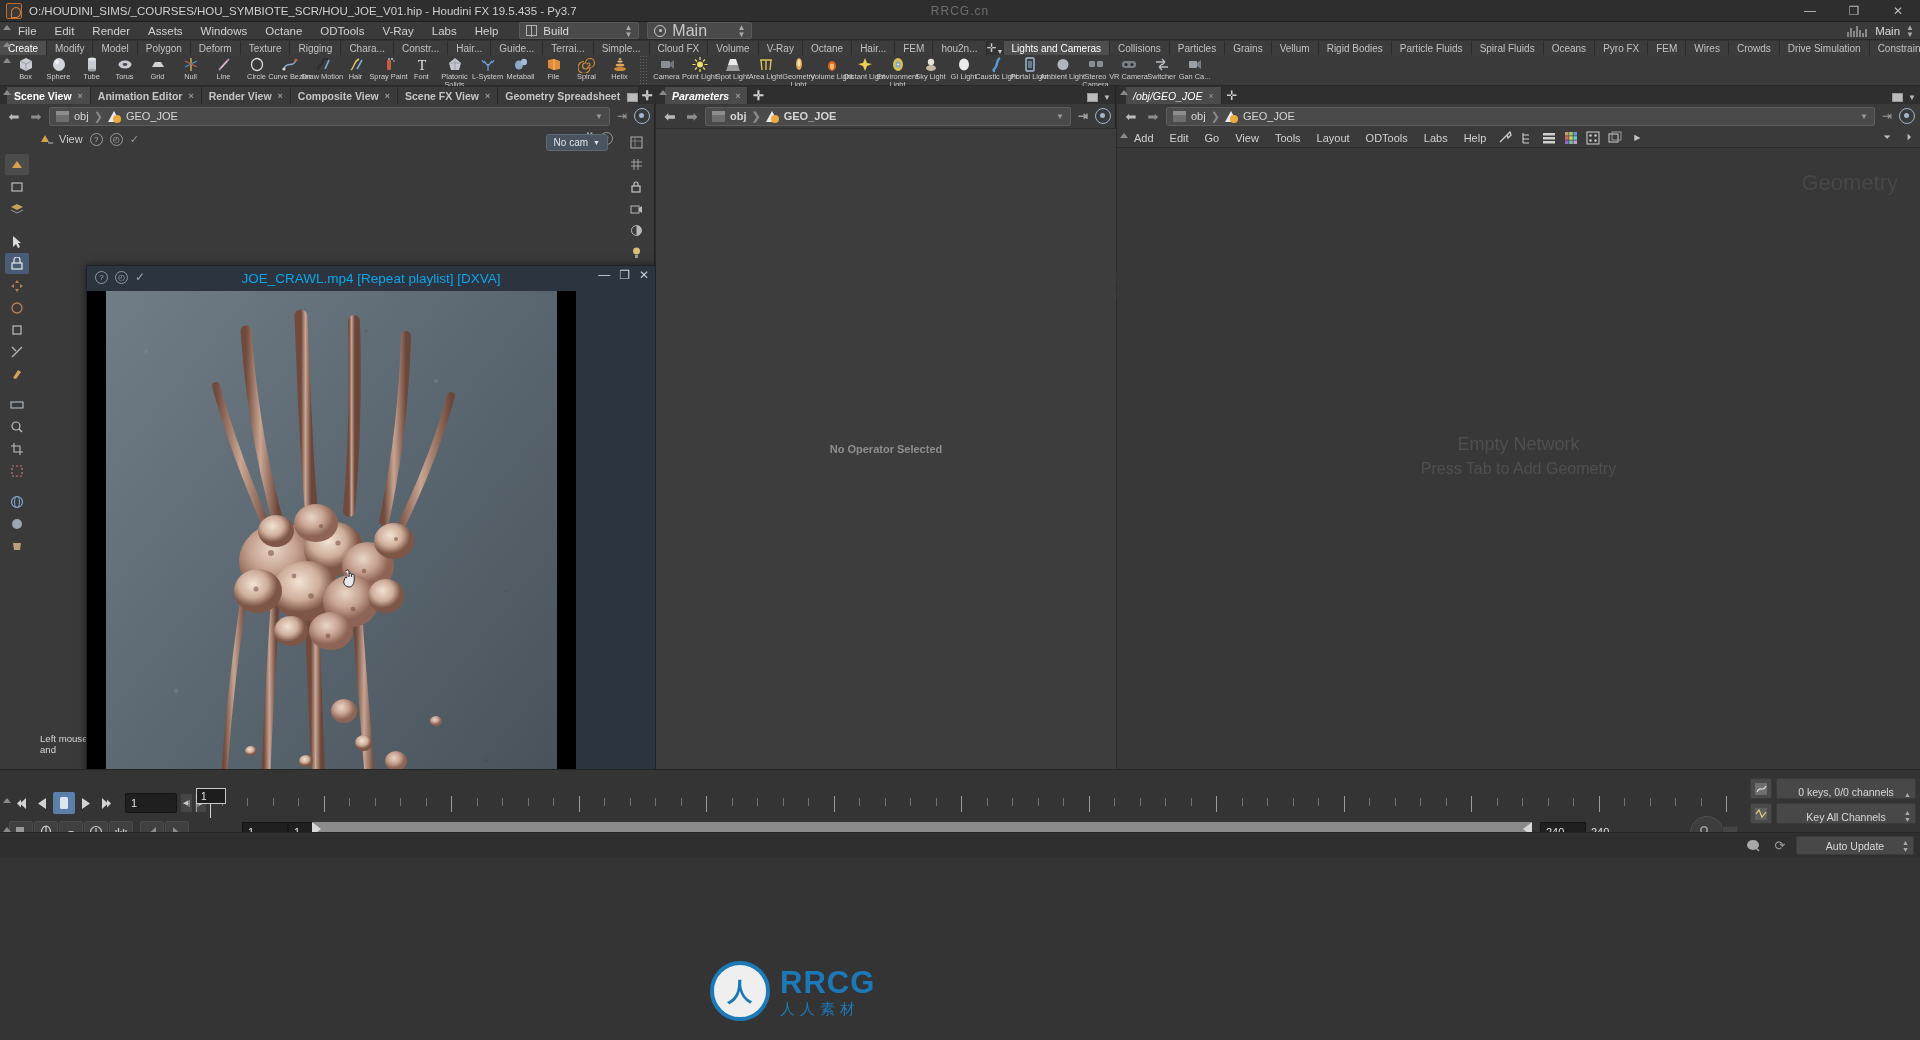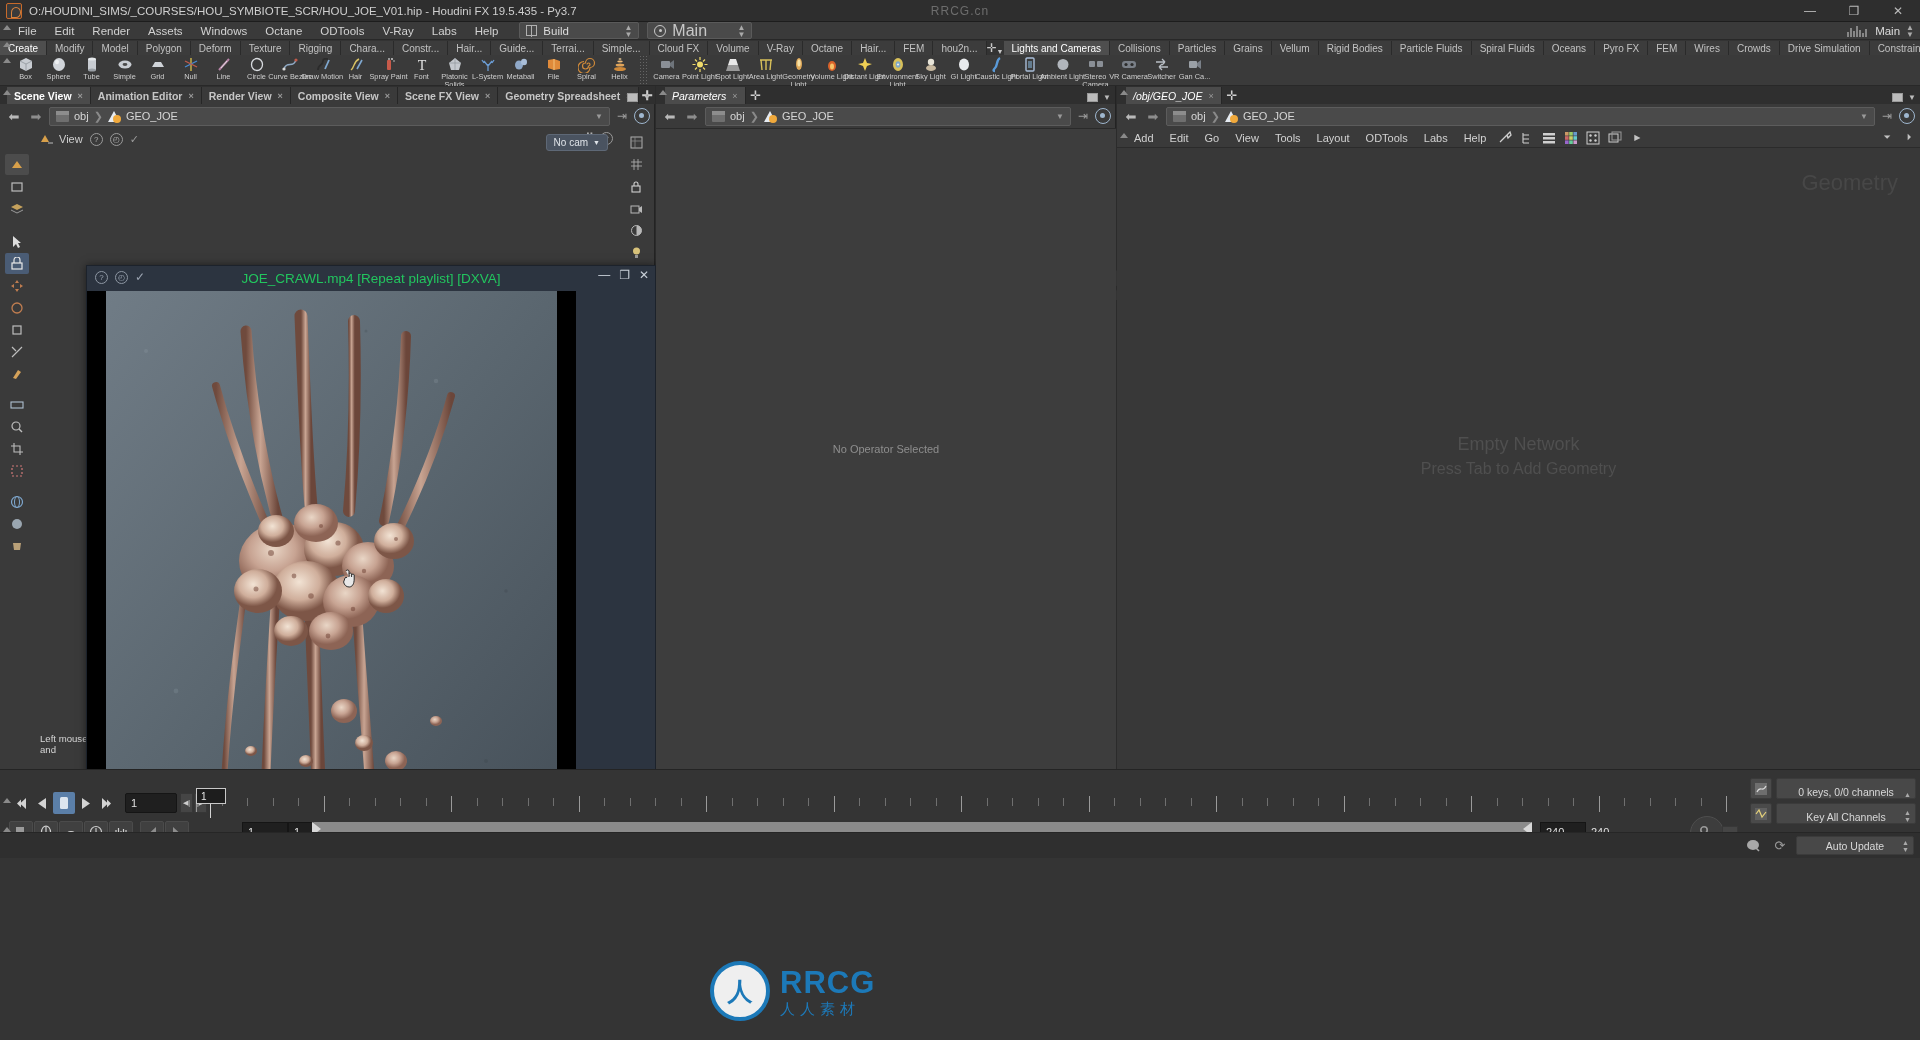--- a/index.html
+++ b/index.html
@@ -190,21 +190,21 @@
     background:#2c3440; border:1px solid #1c222b;
     box-shadow:0 0 8px rgba(0,0,0,.5);
   }
   .vp-bar{
     height:25px; display:flex; align-items:center; justify-content:center;
     position:relative; background:#2c3440; color:#e8eaed;
   }
   .vp-bar-left{position:absolute;left:8px;top:4px;display:flex;gap:7px;align-items:center;}
   .vp-ico-circ{width:13px;height:13px;border:1.3px solid #8e97a3;border-radius:50%;
     display:flex;align-items:center;justify-content:center;font-size:8px;color:#9aa3b0;}
-  .vp-bar-title{font-size:13.5px;color:#22c55e;}
+  .vp-bar-title{font-size:13.5px;color:#0ea5e9;}
   .vp-bar-right{position:absolute;right:6px;top:2px;display:flex;gap:9px;align-items:center;font-size:12px;color:#c9d0d8;}
   .vp-video{
     position:absolute; left:19px; top:25px; width:451px; height:561px;
     background:linear-gradient(165deg,#6d7a84 0%,#5b6872 30%,#4e5a63 60%,#44505a 100%);
     overflow:hidden;
   }
   .vp-blk-l{position:absolute;left:0;top:25px;width:19px;height:561px;background:#000;}
   .vp-blk-r{position:absolute;left:470px;top:25px;width:19px;height:561px;background:#000;}
   .vp-watermark{
     position:absolute; right:10px; bottom:26px;
@@ -256,21 +256,21 @@
   }
   .nocam{
     position:absolute; right:46px; top:30px;
     background:#4a5360; border:1px solid #5e6876; border-radius:3px;
     font-size:10px; color:#dfe3e8; padding:2px 7px; display:flex; gap:5px; align-items:center;
   }
 
   
   .parampanel{
     position:absolute; left:656px; top:86px; width:460px; height:683px;
-    background:#3a3a3a; border-right:1px solid #232323;
+    background:#3a3a3a; border-right:1px solid #232323;font-weight:bold;
   }
   .pp-tabs{height:18px;display:flex;align-items:flex-end;background:#2f2f2f;position:relative;}
   .pp-body{position:absolute;left:0;top:42px;width:460px;height:641px;background:#3d3d3d;border-top:1px solid #2a2a2a;}
   .nop{
     position:absolute; left:0; top:50%; width:100%; transform:translateY(-50%);
     text-align:center; font-size:11px; color:#8e8e8e;
   }
   .pp-path{position:absolute;left:0;top:18px;width:460px;height:24px;display:flex;align-items:center;gap:4px;padding:0 5px;}
 
   
@@ -527,21 +527,21 @@
               <ellipse cx="9" cy="3" rx="4" ry="1.6" fill="#e4e7ea"></ellipse>
               <ellipse cx="9" cy="14" rx="4" ry="1.6" fill="#9aa0a6"></ellipse>
             </svg></div>
           <div class="tl">Tube</div>
         </div>
         <div class="tool">
           <div class="ic"><svg width="18" height="17" viewBox="0 0 18 17">
               <ellipse cx="9" cy="8.5" rx="6.5" ry="4" fill="#c8ccd2"></ellipse>
               <ellipse cx="9" cy="8.5" rx="2.4" ry="1.4" fill="#4a4a4a"></ellipse>
             </svg></div>
-          <div class="tl">Simple</div>
+          <div class="tl">Torus</div>
         </div>
         <div class="tool">
           <div class="ic"><svg width="18" height="17" viewBox="0 0 18 17">
               <path d="M3 11 L6 6 L12 6 L15 11 Z" fill="#cfd3d8"></path>
             </svg></div>
           <div class="tl">Grid</div>
         </div>
         <div class="tool">
           <div class="ic"><svg width="18" height="17" viewBox="0 0 18 17">
               <path d="M9 2 V15" stroke="#d0b84a" stroke-width="1.4"></path>

